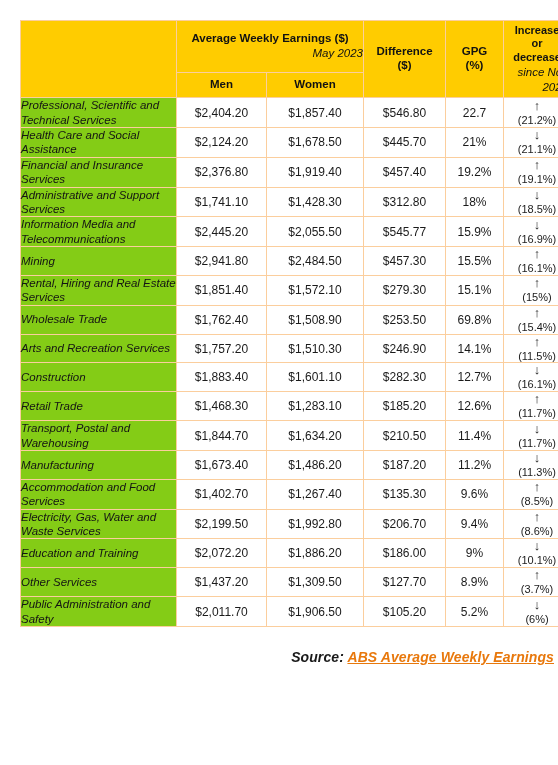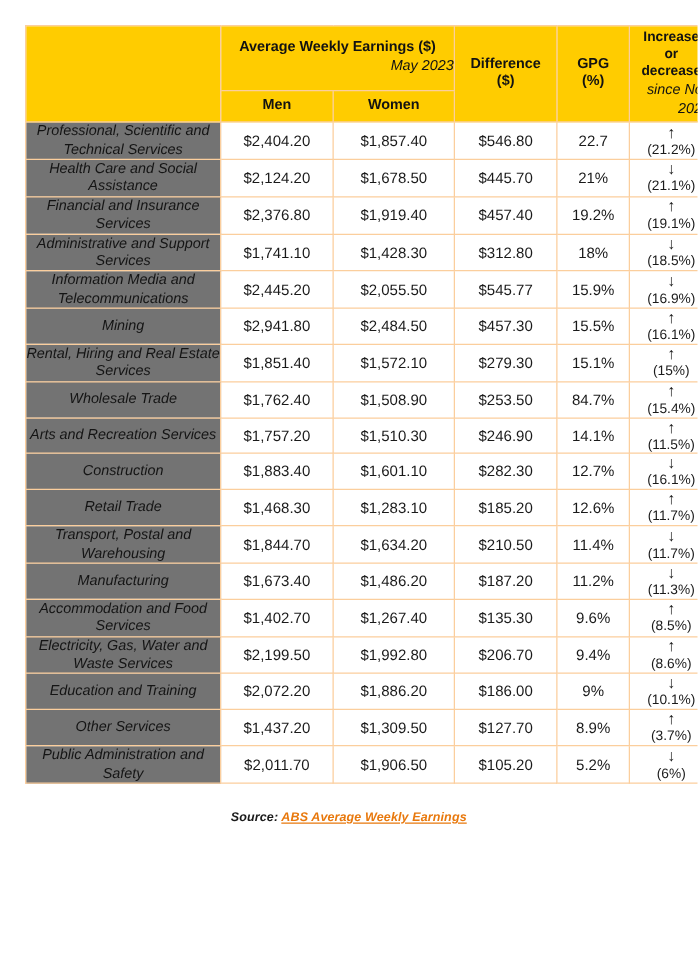--- a/index.html
+++ b/index.html
@@ -70,25 +70,24 @@
   }
   th.hd .lineblock { display: block; }
   th.hd.change-col {
     font-size: 11px;
     line-height: 1.22;
     padding: 3px 2px;
   }
 
   
   td.industry {
-    background: #737373;
+    background: #84cc16;
     color: #141414;
     font-style: italic;
     font-size: 11.5px;
-    text-align: center;
     line-height: 1.25;
     padding: 5px 6px;
     border-color: #ffffff;
   }
   td.num {
     background: #ffffff;
     color: #1a1a1a;
     font-size: 12px;
     text-align: center;
     padding: 5px 4px;
@@ -107,22 +106,22 @@
     line-height: 1.15;
   }
   td.change .pct {
     display: block;
     font-size: 11px;
   }
 
   
   .source {
     margin: 22px 0 0 0;
-    text-align: center;
-    font-size: 10px;
+    text-align: right;
+    font-size: 14px;
     font-style: italic;
     font-weight: bold;
     color: #1a1a1a;
     letter-spacing: 0.1px;
   }
   .source .src-link {
     color: #e8780c;
     text-decoration: underline;
     font-weight: bold;
     font-style: italic;
@@ -248,21 +247,21 @@
           <td class="change">
             <span class="arrow">↑</span>
             <span class="pct">(15%)</span>
           </td>
         </tr>
         <tr>
           <td class="industry">Wholesale Trade</td>
           <td class="num">$1,762.40</td>
           <td class="num">$1,508.90</td>
           <td class="num">$253.50</td>
-          <td class="num">84.7%</td>
+          <td class="num">69.8%</td>
           <td class="change">
             <span class="arrow">↑</span>
             <span class="pct">(15.4%)</span>
           </td>
         </tr>
         <tr>
           <td class="industry">Arts and Recreation Services</td>
           <td class="num">$1,757.20</td>
           <td class="num">$1,510.30</td>
           <td class="num">$246.90</td>

